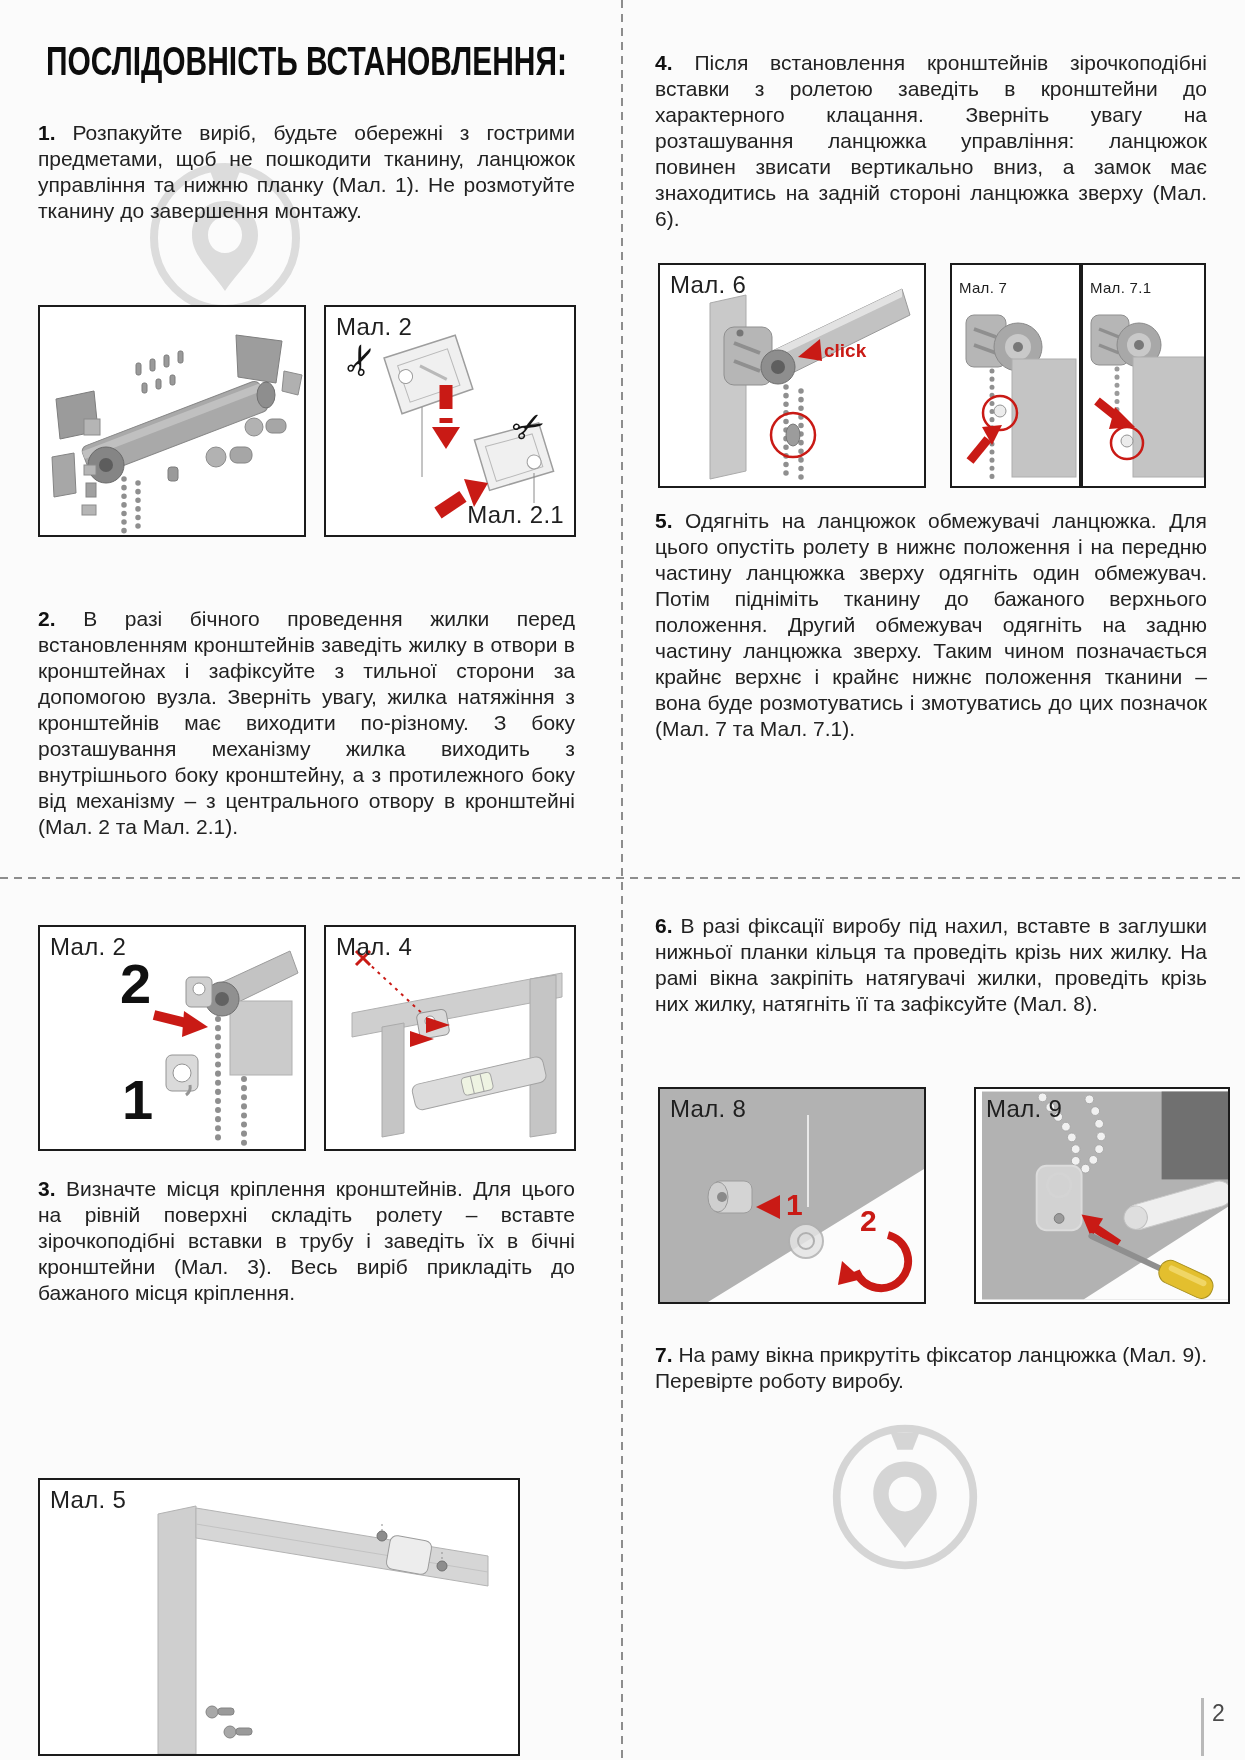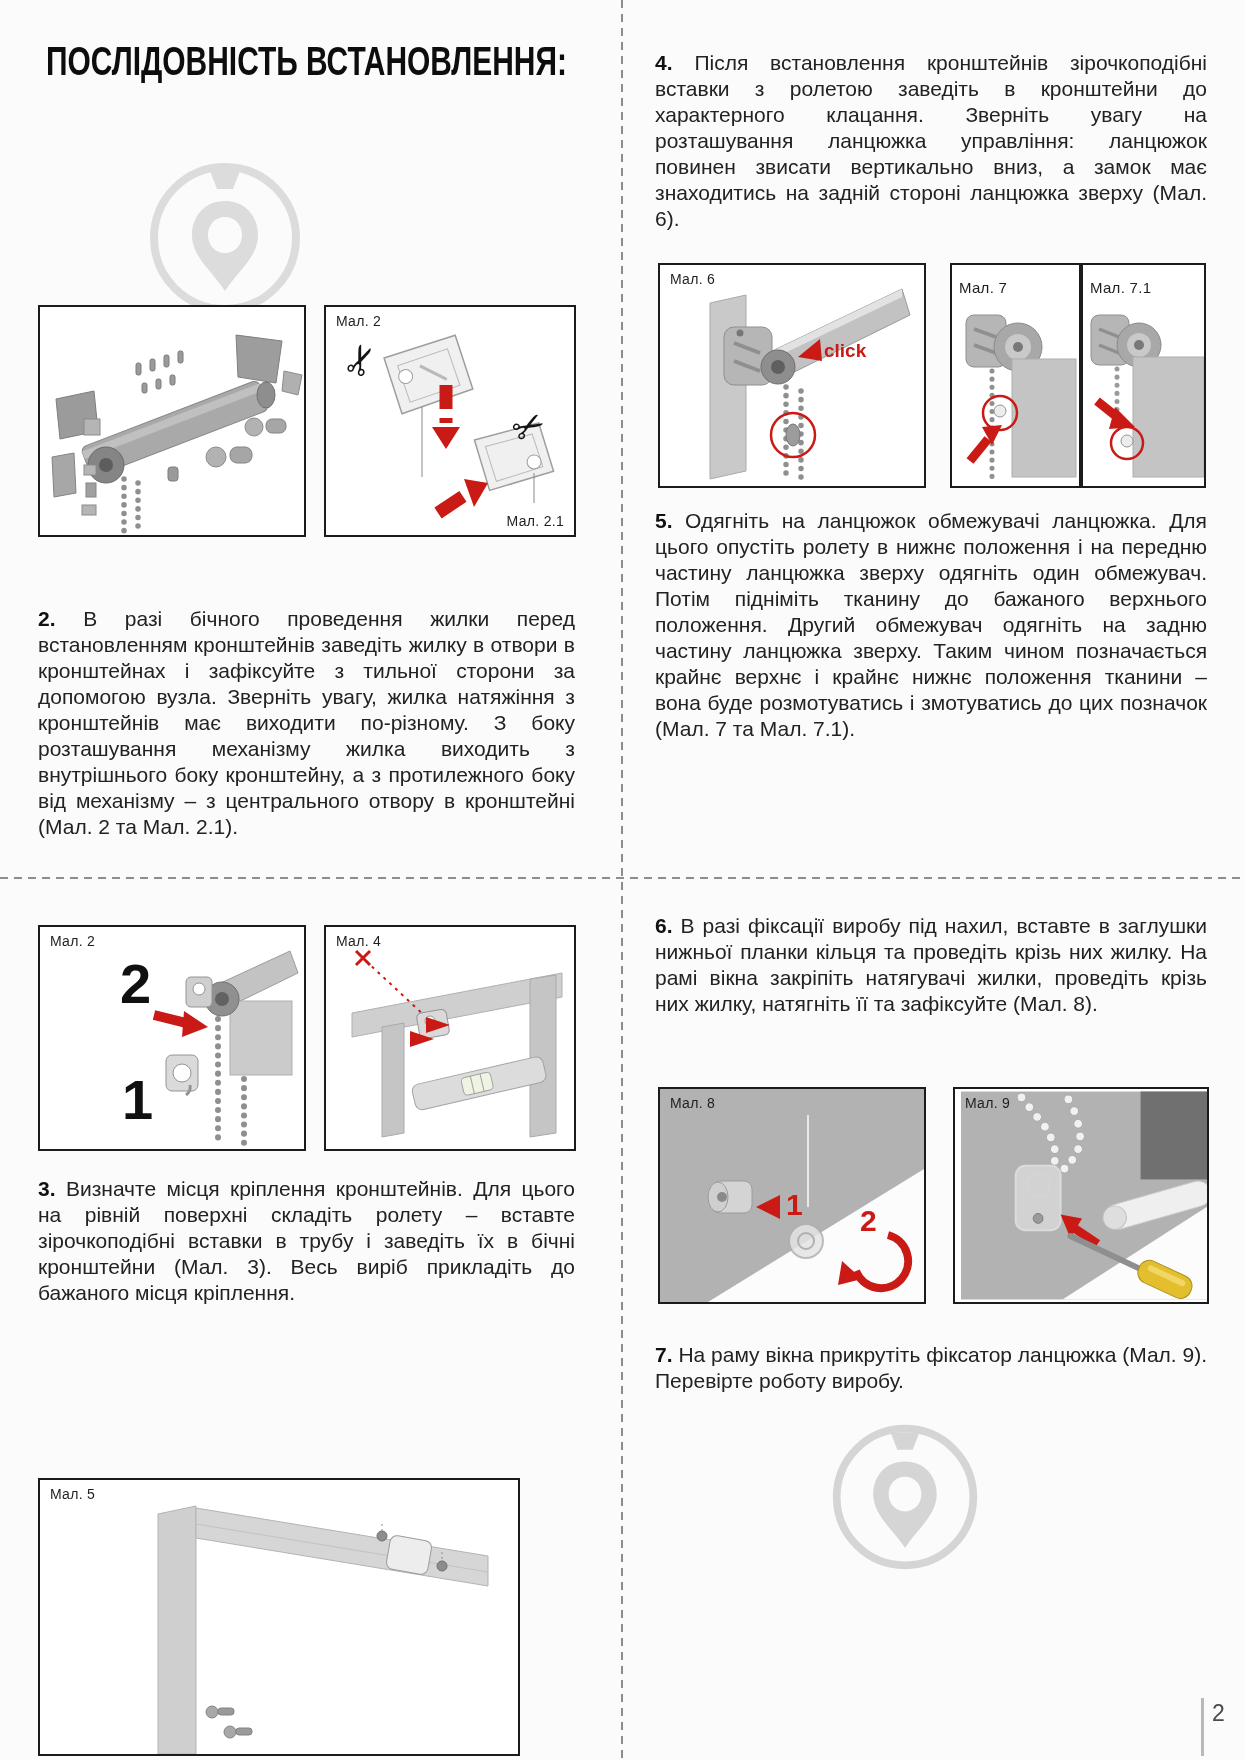--- a/index.html
+++ b/index.html
@@ -17,21 +17,21 @@
     color:#0d0d0d;letter-spacing:0px;white-space:nowrap;transform:scaleX(.73);transform-origin:0 0;}
 
   
   .step{position:absolute;font-size:21px;line-height:26px;color:#222;text-align:justify;margin:0;}
   .step .num{font-weight:700;color:#111;}
   .step p{margin:0 0 6px 0;}
 
   
   .figbox{position:absolute;background:#fff;border:2px solid #1b1b1b;box-sizing:border-box;}
   .figbox svg{display:block;width:100%;height:100%;}
-  .figlabel{position:absolute;left:10px;top:6px;font-size:14px;color:#1f1f1f;letter-spacing:.3px;}
+  .figlabel{position:absolute;left:10px;top:6px;font-size:24px;color:#1f1f1f;letter-spacing:.3px;}
   .figlabel.small{font-size:15px;left:7px;top:14px;}
   .figlabel.br{left:auto;right:10px;top:auto;bottom:6px;}
 
   
   .watermark{position:absolute;opacity:.55;}
 
   
   .pagenum-line{position:absolute;left:1201px;top:1698px;width:3px;height:58px;background:#b9b9b9;}
   .pagenum{position:absolute;left:1212px;top:1700px;font-size:23px;color:#4a4a4a;}
 </style>
@@ -56,20 +56,24 @@
       <path fill-rule="evenodd" fill="#bdbdbd" d="M79,42 C100,42 112,58 112,76 C112,98 92,112 79,132 C66,112 46,98 46,76 C46,58 58,42 79,42 Z
            M79,58 C69,58 62,66 62,76 C62,86 69,94 79,94 C89,94 96,86 96,76 C96,66 89,58 79,58 Z"></path>
     </svg>
   </div>
 
   <div class="vline"></div>
   <div class="hline"></div>
 
   <h1 class="title">ПОСЛІДОВНІСТЬ ВСТАНОВЛЕННЯ:</h1>
 
+  <p class="step" style="left:38px;top:120px;width:537px;">
+    <span class="num">1.</span>
+    <span>Розпакуйте виріб, будьте обережні з гострими предметами, щоб не пошкодити тканину, ланцюжок управління та нижню планку (Мал. 1). Не розмотуйте тканину до завершення монтажу.</span>
+  </p>
 
   <div class="figbox" style="left:38px;top:305px;width:268px;height:232px;">
     <svg viewBox="0 0 264 228">
       <g>
         <polygon points="196,28 242,34 236,76 198,70" fill="#9d9d9d" stroke="#7f7f7f"></polygon>
         <polygon points="244,64 262,68 258,88 242,84" fill="#b0b0b0" stroke="#8c8c8c"></polygon>
       </g>
       <g fill="#9a9a9a" stroke="#7d7d7d">
         <rect x="96" y="56" width="5" height="12" rx="2"></rect>
           <rect x="110" y="52" width="5" height="12" rx="2"></rect>
@@ -349,21 +353,21 @@
       </g>
       <text x="200" y="142" font-size="30" font-weight="bold" fill="#c91a15">2</text>
       <g>
         <path d="M228,146 A 27 27 0 1 1 196,182" fill="none" stroke="#c91a15" stroke-width="8"></path>
         <polygon points="182,172 202,190 178,196" fill="#c91a15"></polygon>
       </g>
     </svg>
     <div class="figlabel">Мал. 8</div>
   </div>
 
-  <div class="figbox" style="left:953px;top:1087px;width:256px;height:217px;padding-left:6px;">
+  <div class="figbox" style="left:974px;top:1087px;width:256px;height:217px;padding-left:6px;">
     <svg viewBox="0 0 252 213">
       <rect x="0" y="0" width="252" height="213" fill="#b2b2b2"></rect>
       <polygon points="104,213 252,118 252,213" fill="#fcfcfc"></polygon>
       <rect x="184" y="0" width="68" height="90" fill="#707070"></rect>
       <g transform="rotate(-16 200 118)">
         <rect x="146" y="104" width="112" height="26" rx="13" fill="#efefef" stroke="#c8c8c8"></rect>
         <circle cx="156" cy="117" r="12" fill="#dedede" stroke="#c0c0c0"></circle>
       </g>
       <g fill="#f1f1f1" stroke="#a8a8a8">
         <circle cx="62" cy="6" r="4.5"></circle>

